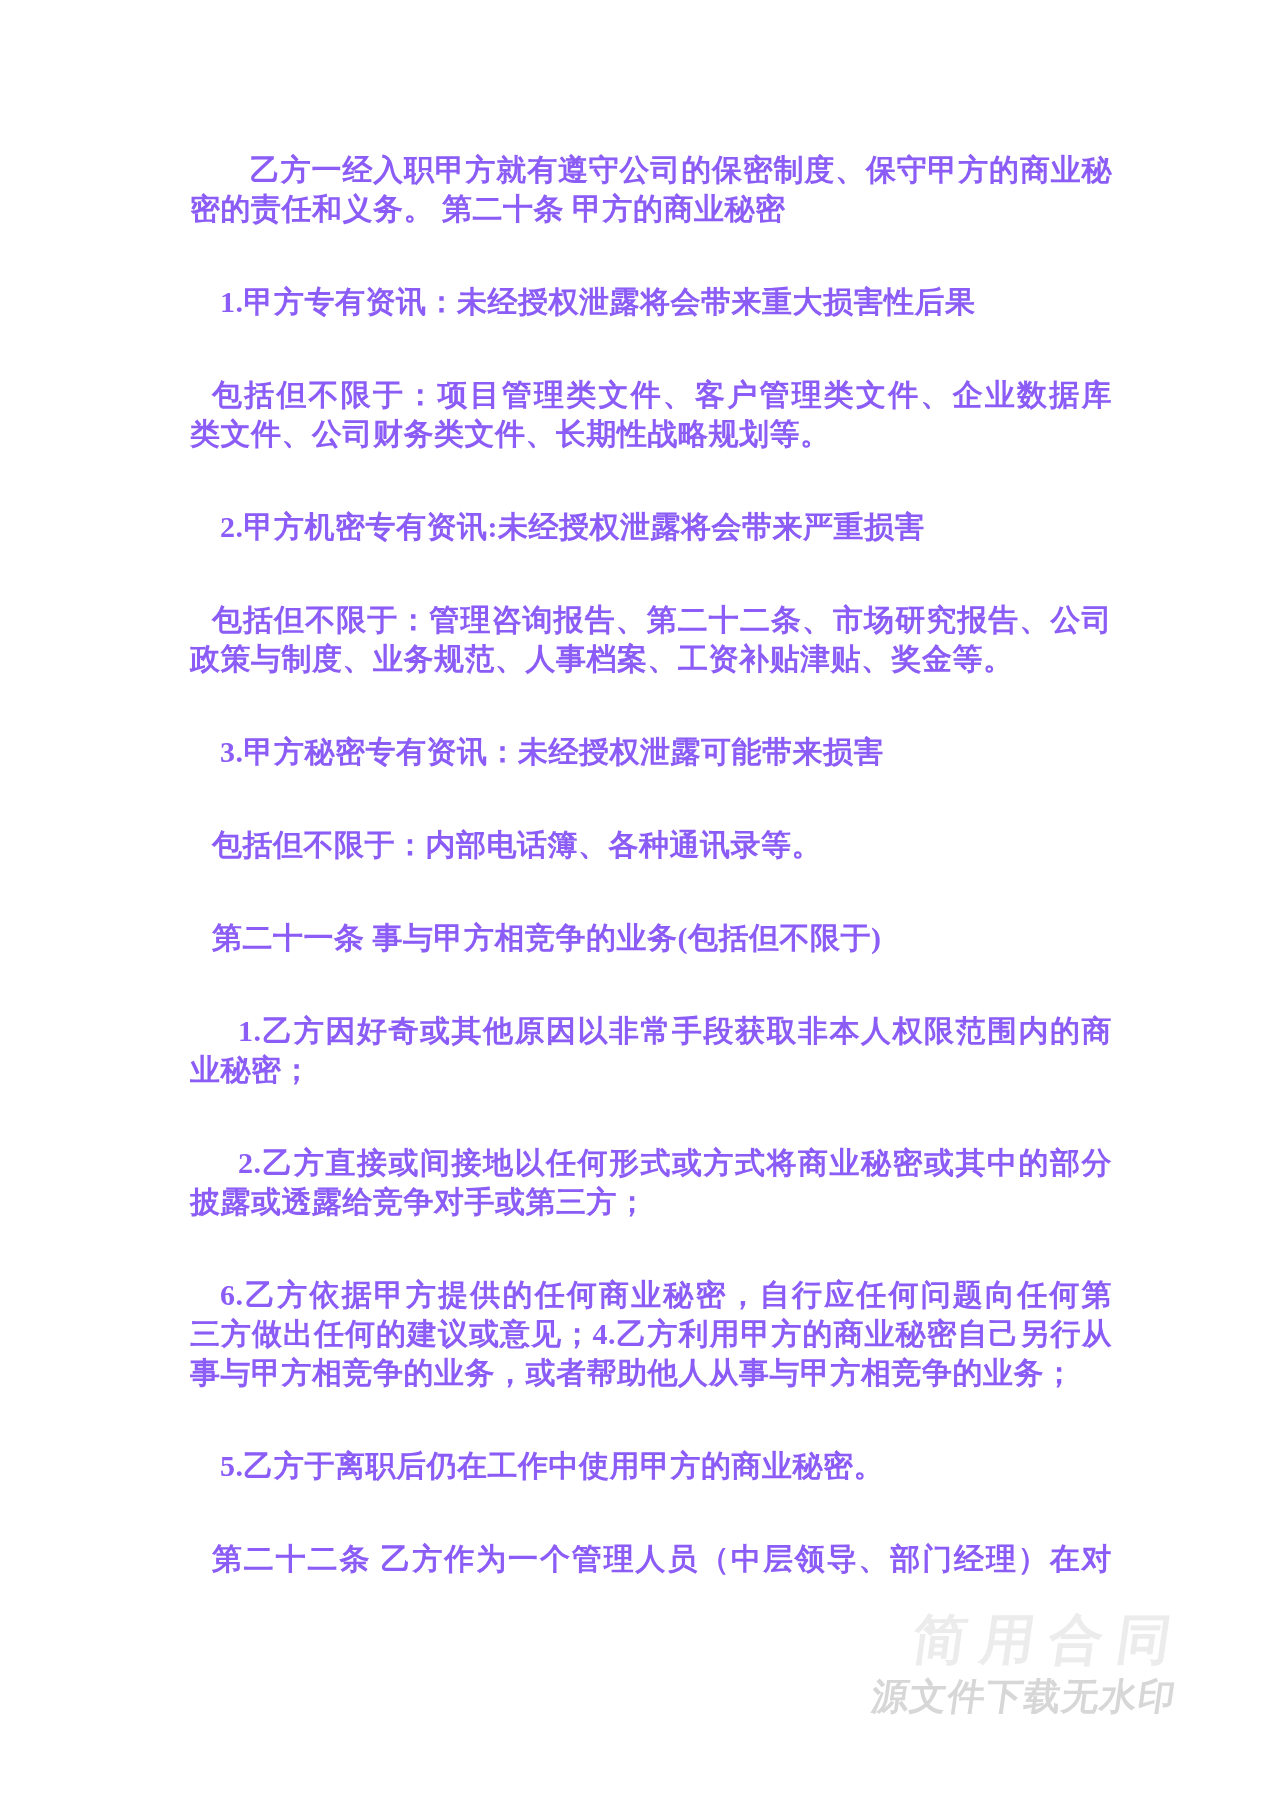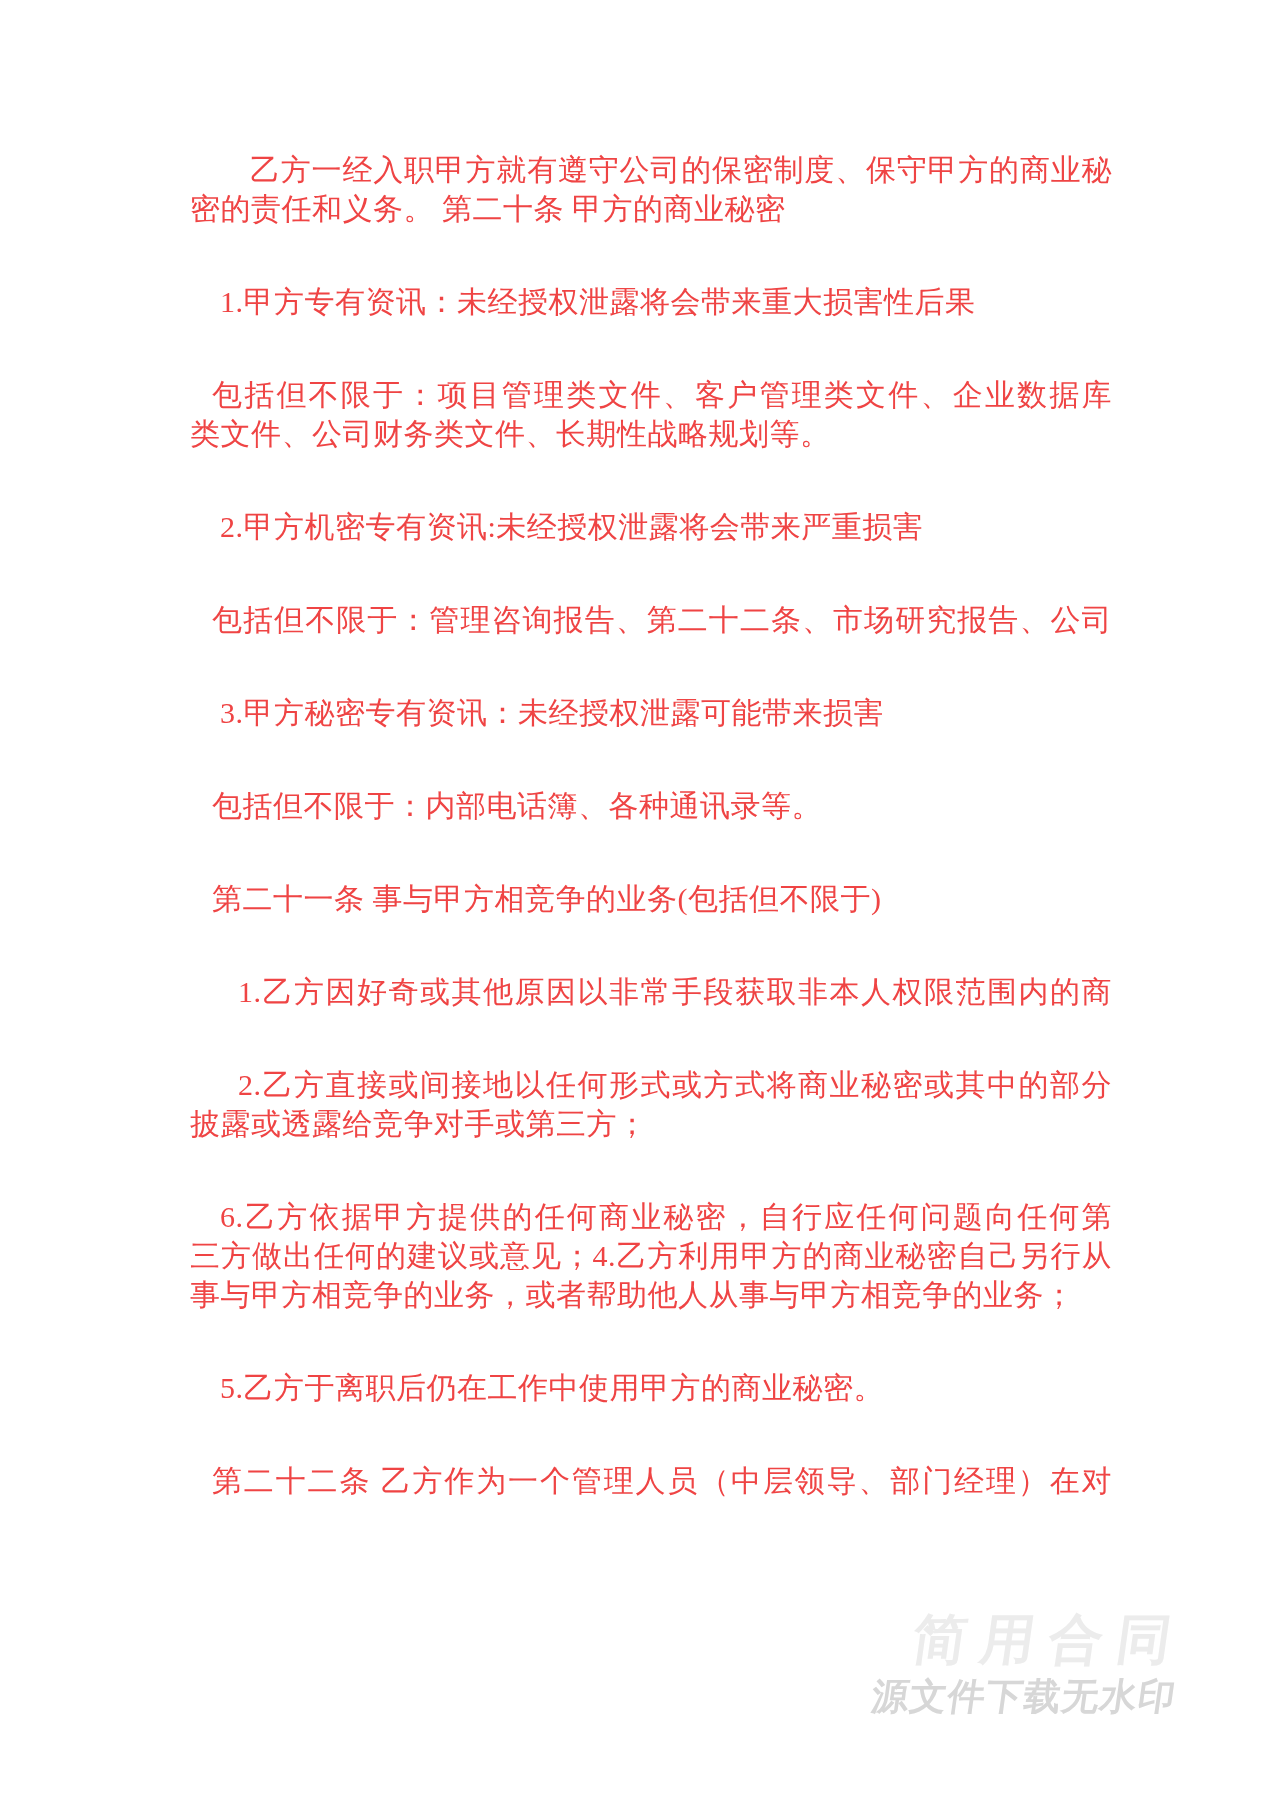--- a/index.html
+++ b/index.html
@@ -15,24 +15,25 @@
     position: relative;
     width: 1280px;
     height: 1810px;
     background: #ffffff;
   }
   .text-block {
     position: absolute;
     left: 190px;
     top: 150px;
     width: 922px;
-    color: #ef4444;
+    color: #8b5cf6;
     font-size: 30px;
     line-height: 39px;
     letter-spacing: 0.5px;
+    font-weight: bold;
   }
   .para { margin: 0 0 54px 0; }
   .line { white-space: nowrap; }
   
   .j {
     white-space: normal;
     text-align: justify;
     text-align-last: justify;
   }
   
@@ -87,36 +88,38 @@
       <div class="line j i22">包括但不限于：项目管理类文件、客户管理类文件、企业数据库</div>
       <div class="line">类文件、公司财务类文件、长期性战略规划等。</div>
     </div>
 
     <div class="para">
       <div class="line i30">2.甲方机密专有资讯:未经授权泄露将会带来严重损害</div>
     </div>
 
     <div class="para">
       <div class="line j i22">包括但不限于：管理咨询报告、第二十二条、市场研究报告、公司</div>
+      <div class="line">政策与制度、业务规范、人事档案、工资补贴津贴、奖金等。</div>
     </div>
 
     <div class="para">
       <div class="line i30">3.甲方秘密专有资讯：未经授权泄露可能带来损害</div>
     </div>
 
     <div class="para">
       <div class="line i22">包括但不限于：内部电话簿、各种通讯录等。</div>
     </div>
 
     <div class="para">
       <div class="line i22">第二十一条 事与甲方相竞争的业务(包括但不限于)</div>
     </div>
 
     <div class="para">
       <div class="line j i48">1.乙方因好奇或其他原因以非常手段获取非本人权限范围内的商</div>
+      <div class="line">业秘密；</div>
     </div>
 
     <div class="para">
       <div class="line j i48">2.乙方直接或间接地以任何形式或方式将商业秘密或其中的部分</div>
       <div class="line">披露或透露给竞争对手或第三方；</div>
     </div>
 
     <div class="para">
       <div class="line j i30">6.乙方依据甲方提供的任何商业秘密，自行应任何问题向任何第</div>
       <div class="line j">三方做出任何的建议或意见；4.乙方利用甲方的商业秘密自己另行从</div>

